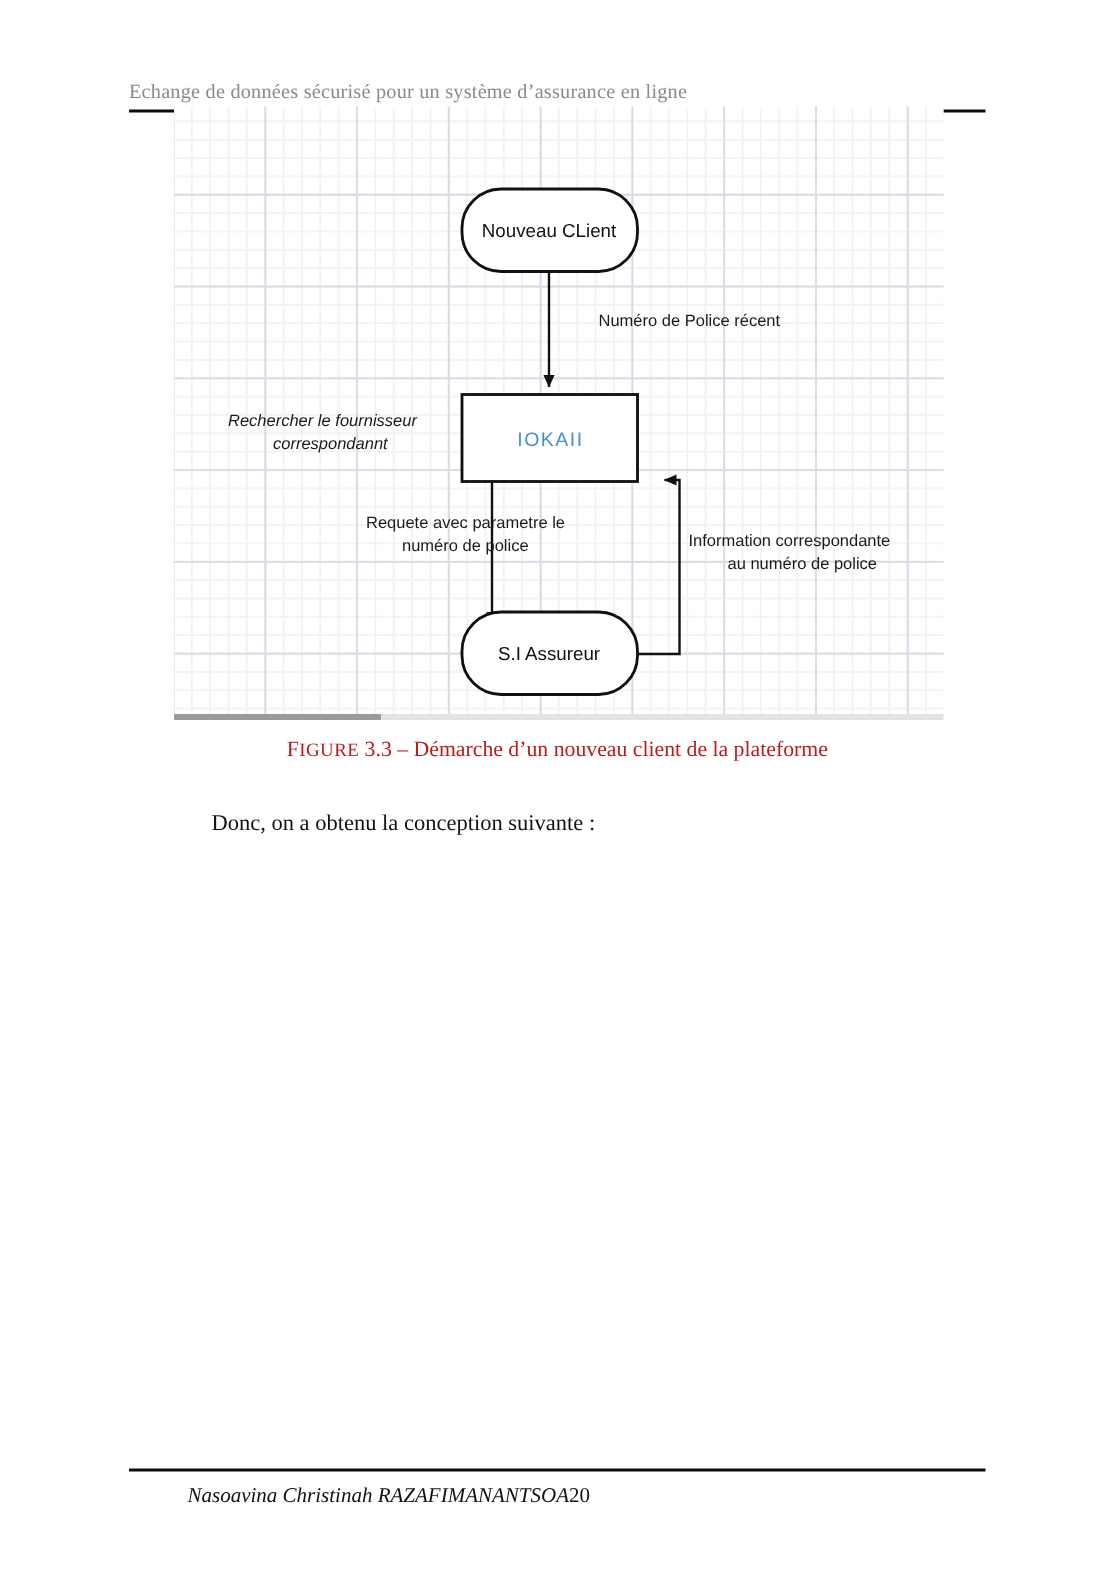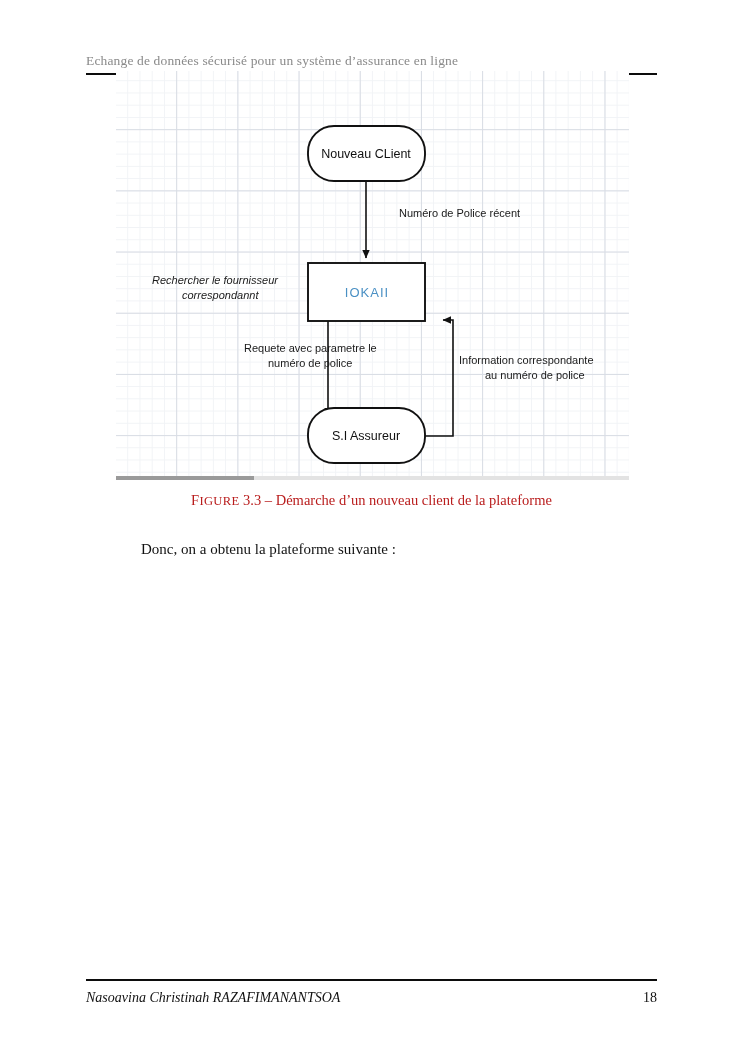--- a/index.html
+++ b/index.html
@@ -149,26 +149,26 @@
     top: 979px;
     width: 571px;
   }
   #page-footer .footer-rule {
     height: 2px;
     background: #0c0c0c;
     width: 571px;
   }
   #page-footer .footer-row {
     display: flex;
-    justify-content: space-between;
     align-items: baseline;
     padding-top: 9px;
     font-family: "Liberation Serif", "DejaVu Serif", serif;
     font-size: 14px;
     color: #111111;
+    margin-left: 39px;
   }
   #page-footer .footer-author {
     font-style: italic;
   }
   #page-footer .footer-page {
     font-style: normal;
   }
 </style>
 </head>
 <body>
@@ -230,21 +230,21 @@
   </svg>
 </div>
 
 <div id="figure-caption">
   <span class="smallcaps"><span class="cap1">F</span><span>IGURE</span></span>
   <span>3.3</span>
   <span>–</span>
   <span>Démarche d’un nouveau client de la plateforme</span>
 </div>
 
-<div id="body-paragraph">Donc, on a obtenu la plateforme suivante :</div>
+<div id="body-paragraph">Donc, on a obtenu la conception suivante :</div>
 
 <div id="page-footer">
   <div class="footer-rule"></div>
   <div class="footer-row">
     <span class="footer-author">Nasoavina Christinah RAZAFIMANANTSOA</span>
-    <span class="footer-page">18</span>
+    <span class="footer-page">20</span>
   </div>
 </div>
 
 </body></html>

